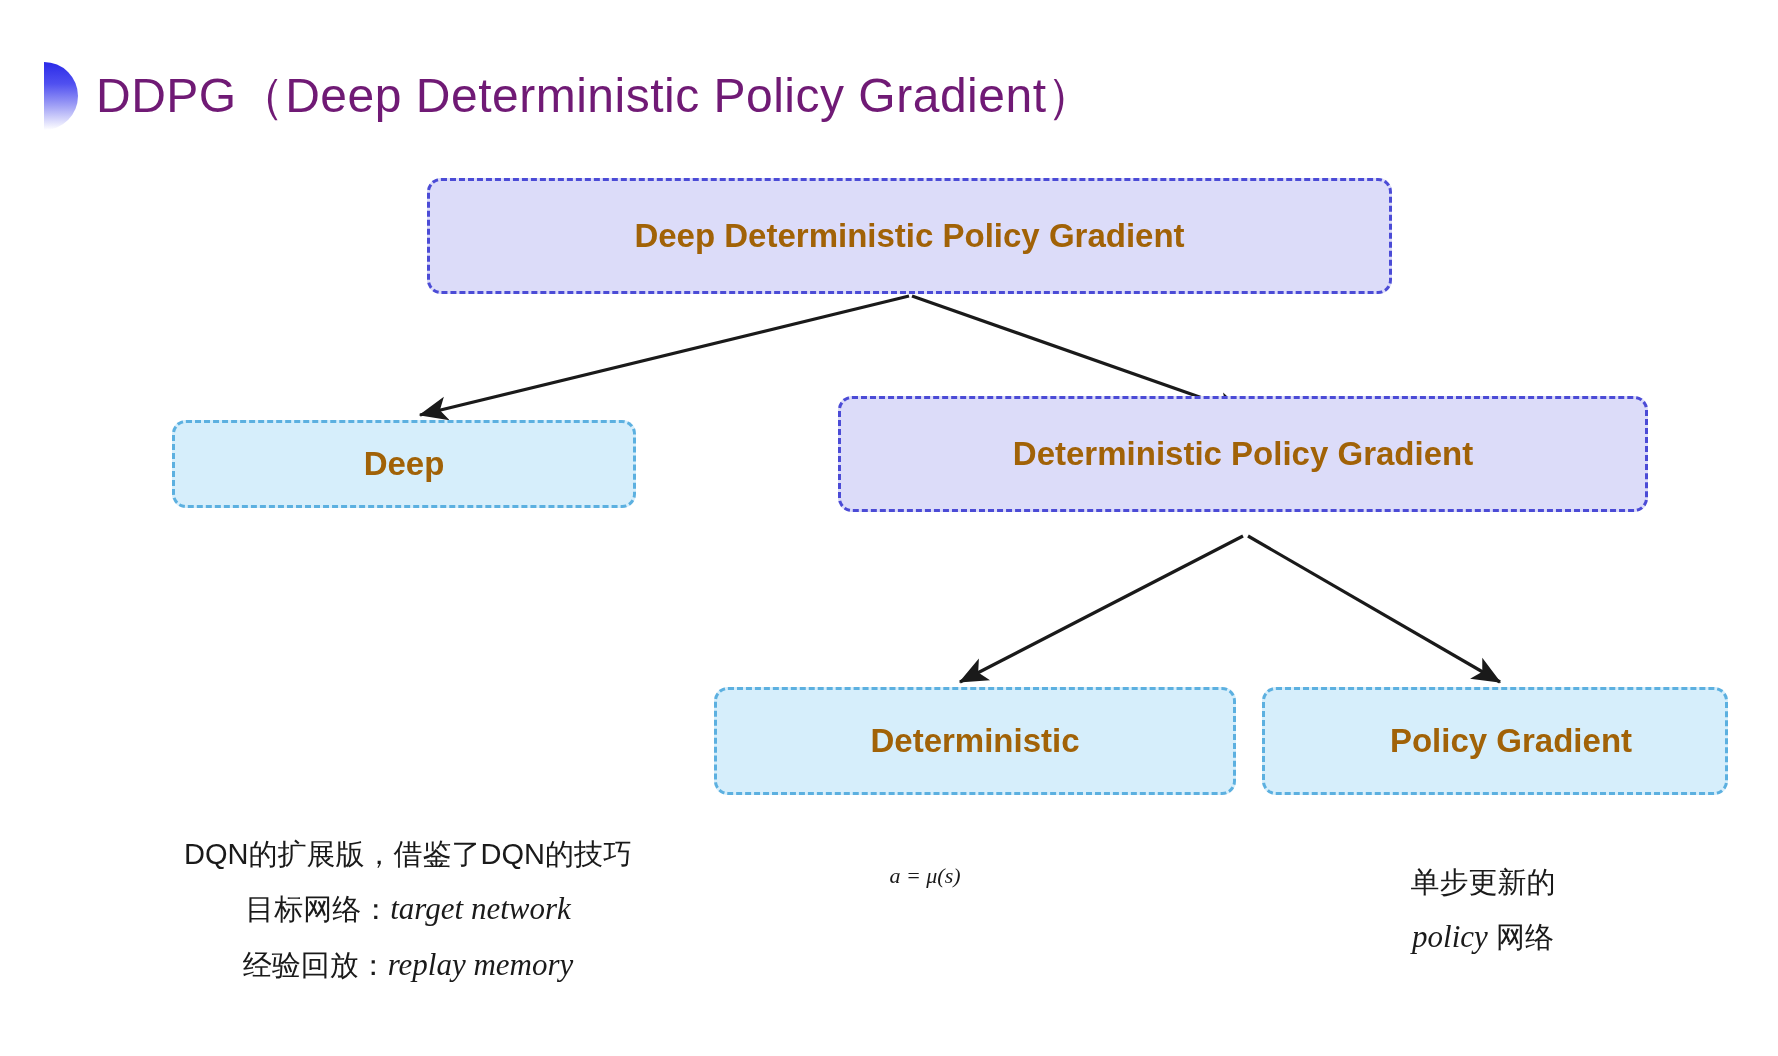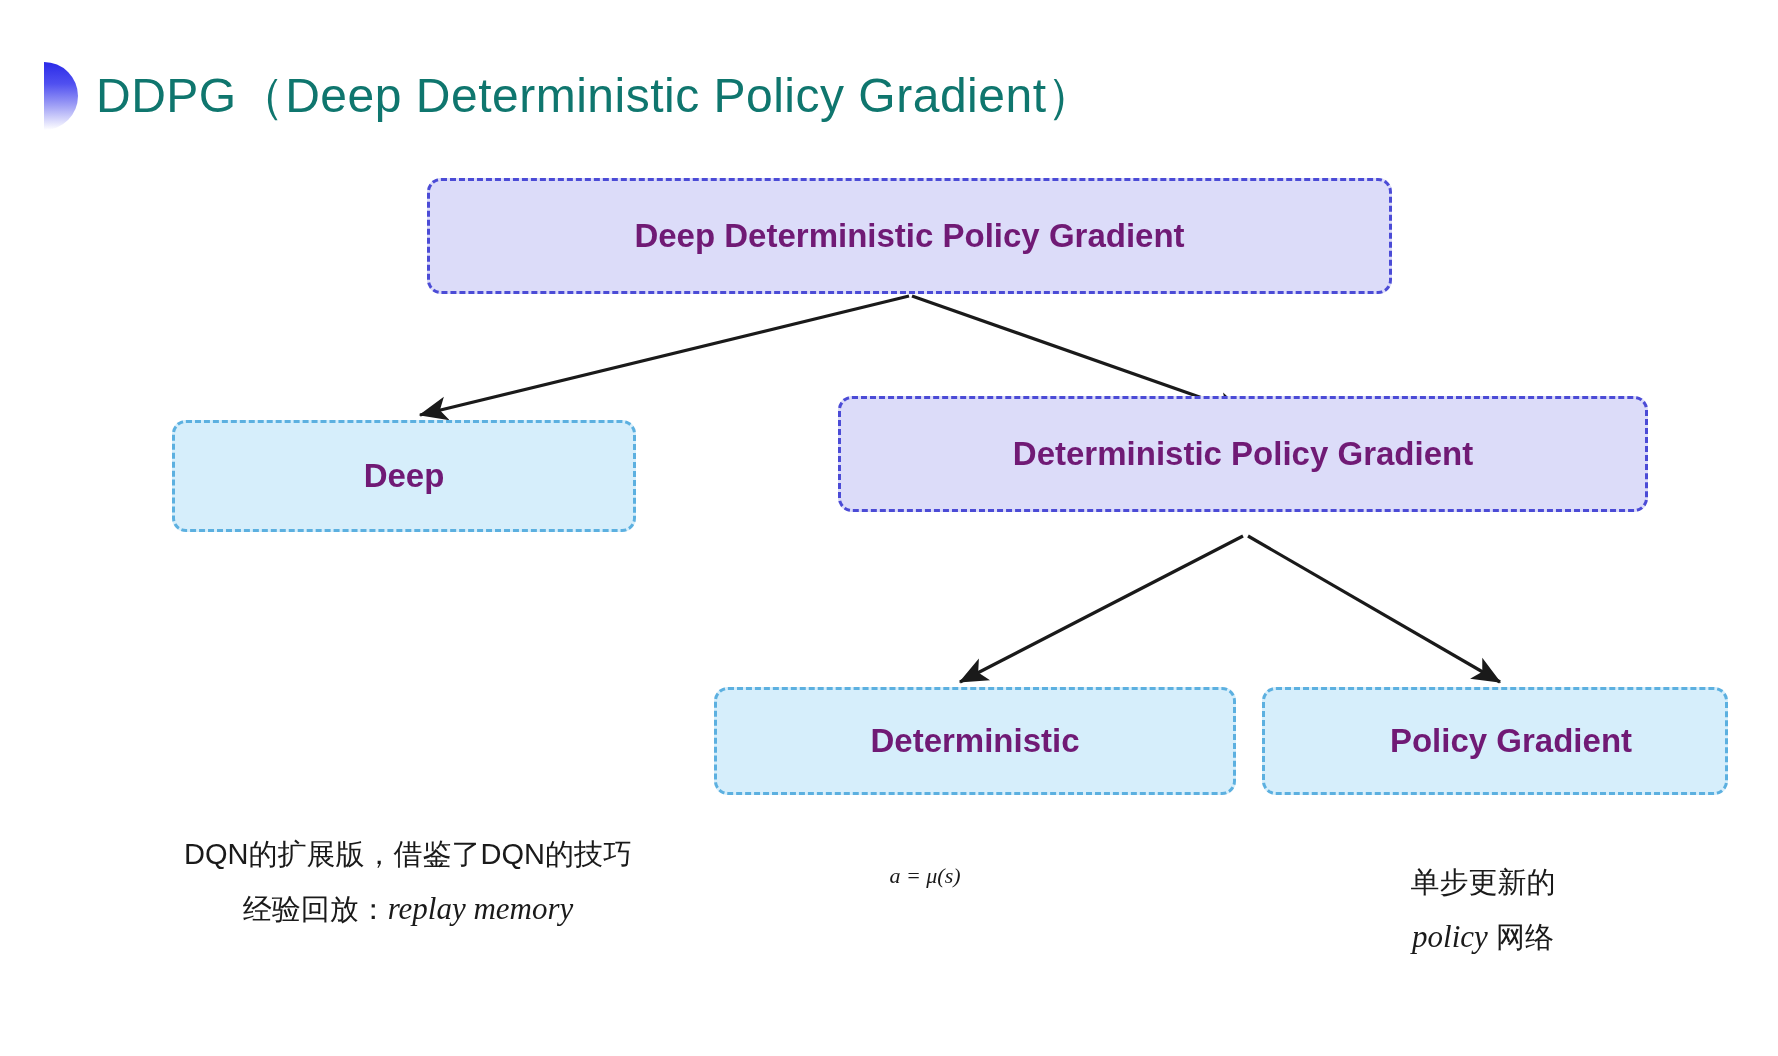--- a/index.html
+++ b/index.html
@@ -27,53 +27,53 @@
     height: 68px;
     background: linear-gradient(to bottom, #2a2ae8 0%, #5050f0 32%, #9a9af5 62%, #ffffff 100%);
     border-radius: 0 34px 34px 0 / 0 34px 34px 0;
   }
   #title-text {
     position: absolute;
     left: 96px;
     top: 62px;
     font-size: 48px;
     font-weight: 400;
-    color: #0f766e;
+    color: #701a75;
     letter-spacing: 0.5px;
     white-space: nowrap;
     line-height: 68px;
     text-align: center;
   }
 
   
   .node {
     position: absolute;
     box-sizing: border-box;
     display: flex;
     align-items: center;
     justify-content: center;
     border-radius: 14px;
     text-align: center;
-    color: #701a75;
+    color: #a16207;
     font-size: 33px;
     font-weight: 600;
     line-height: 1.15;
     z-index: 3;
   }
   .node.purple {
     background: #dcdcf9;
     border: 3px dashed #4b4bd6;
   }
   .node.cyan {
     background: #d6eefb;
     border: 3px dashed #5cb0e0;
   }
 
   #node-root     { left: 427px; top: 178px;  width: 965px; height: 116px; }
-  #node-deep     { left: 172px; top: 420px;  width: 464px; height: 112px; }
+  #node-deep     { left: 172px; top: 420px;  width: 464px; height: 88px; }
   #node-dpg      { left: 838px; top: 396px;  width: 810px; height: 116px; }
   #node-det      { left: 714px; top: 687px;  width: 522px; height: 108px; }
   #node-pg       { left: 1262px; top: 687px; width: 466px; height: 108px; padding-left: 32px; }
 
   
   #arrow-layer {
     position: absolute;
     left: 0;
     top: 0;
     width: 1778px;
@@ -135,20 +135,21 @@
   <div id="node-deep" class="node cyan">Deep</div>
 
   <div id="node-dpg" class="node purple">Deterministic Policy Gradient</div>
 
   <div id="node-det" class="node cyan">Deterministic</div>
 
   <div id="node-pg" class="node cyan">Policy Gradient</div>
 
   <div id="note-deep" class="note">
     <div>DQN的扩展版，借鉴了DQN的技巧</div>
+    <div><span>目标网络：</span><span class="ital">target network</span></div>
     <div><span>经验回放：</span><span class="ital">replay memory</span></div>
   </div>
 
   <div id="note-det" class="note">
     <div class="math">a = μ(s)</div>
   </div>
 
   <div id="note-pg" class="note">
     <div>单步更新的</div>
     <div><span class="ital">policy</span><span> 网络</span></div>

